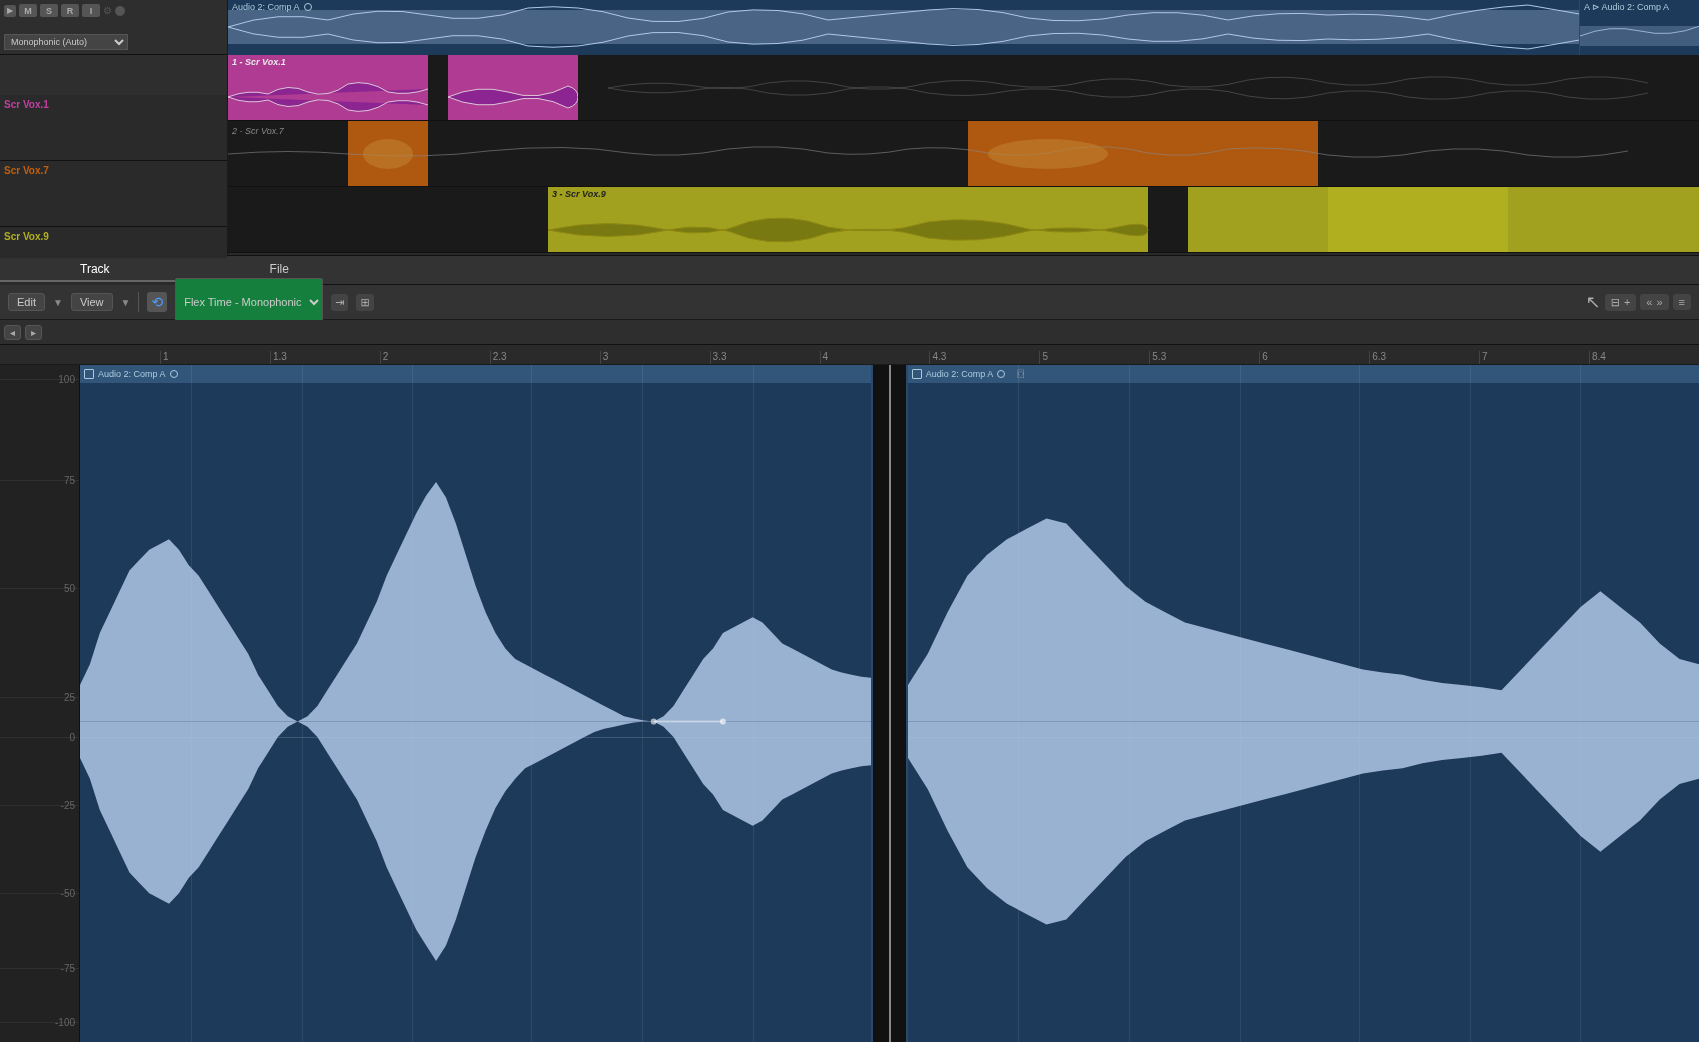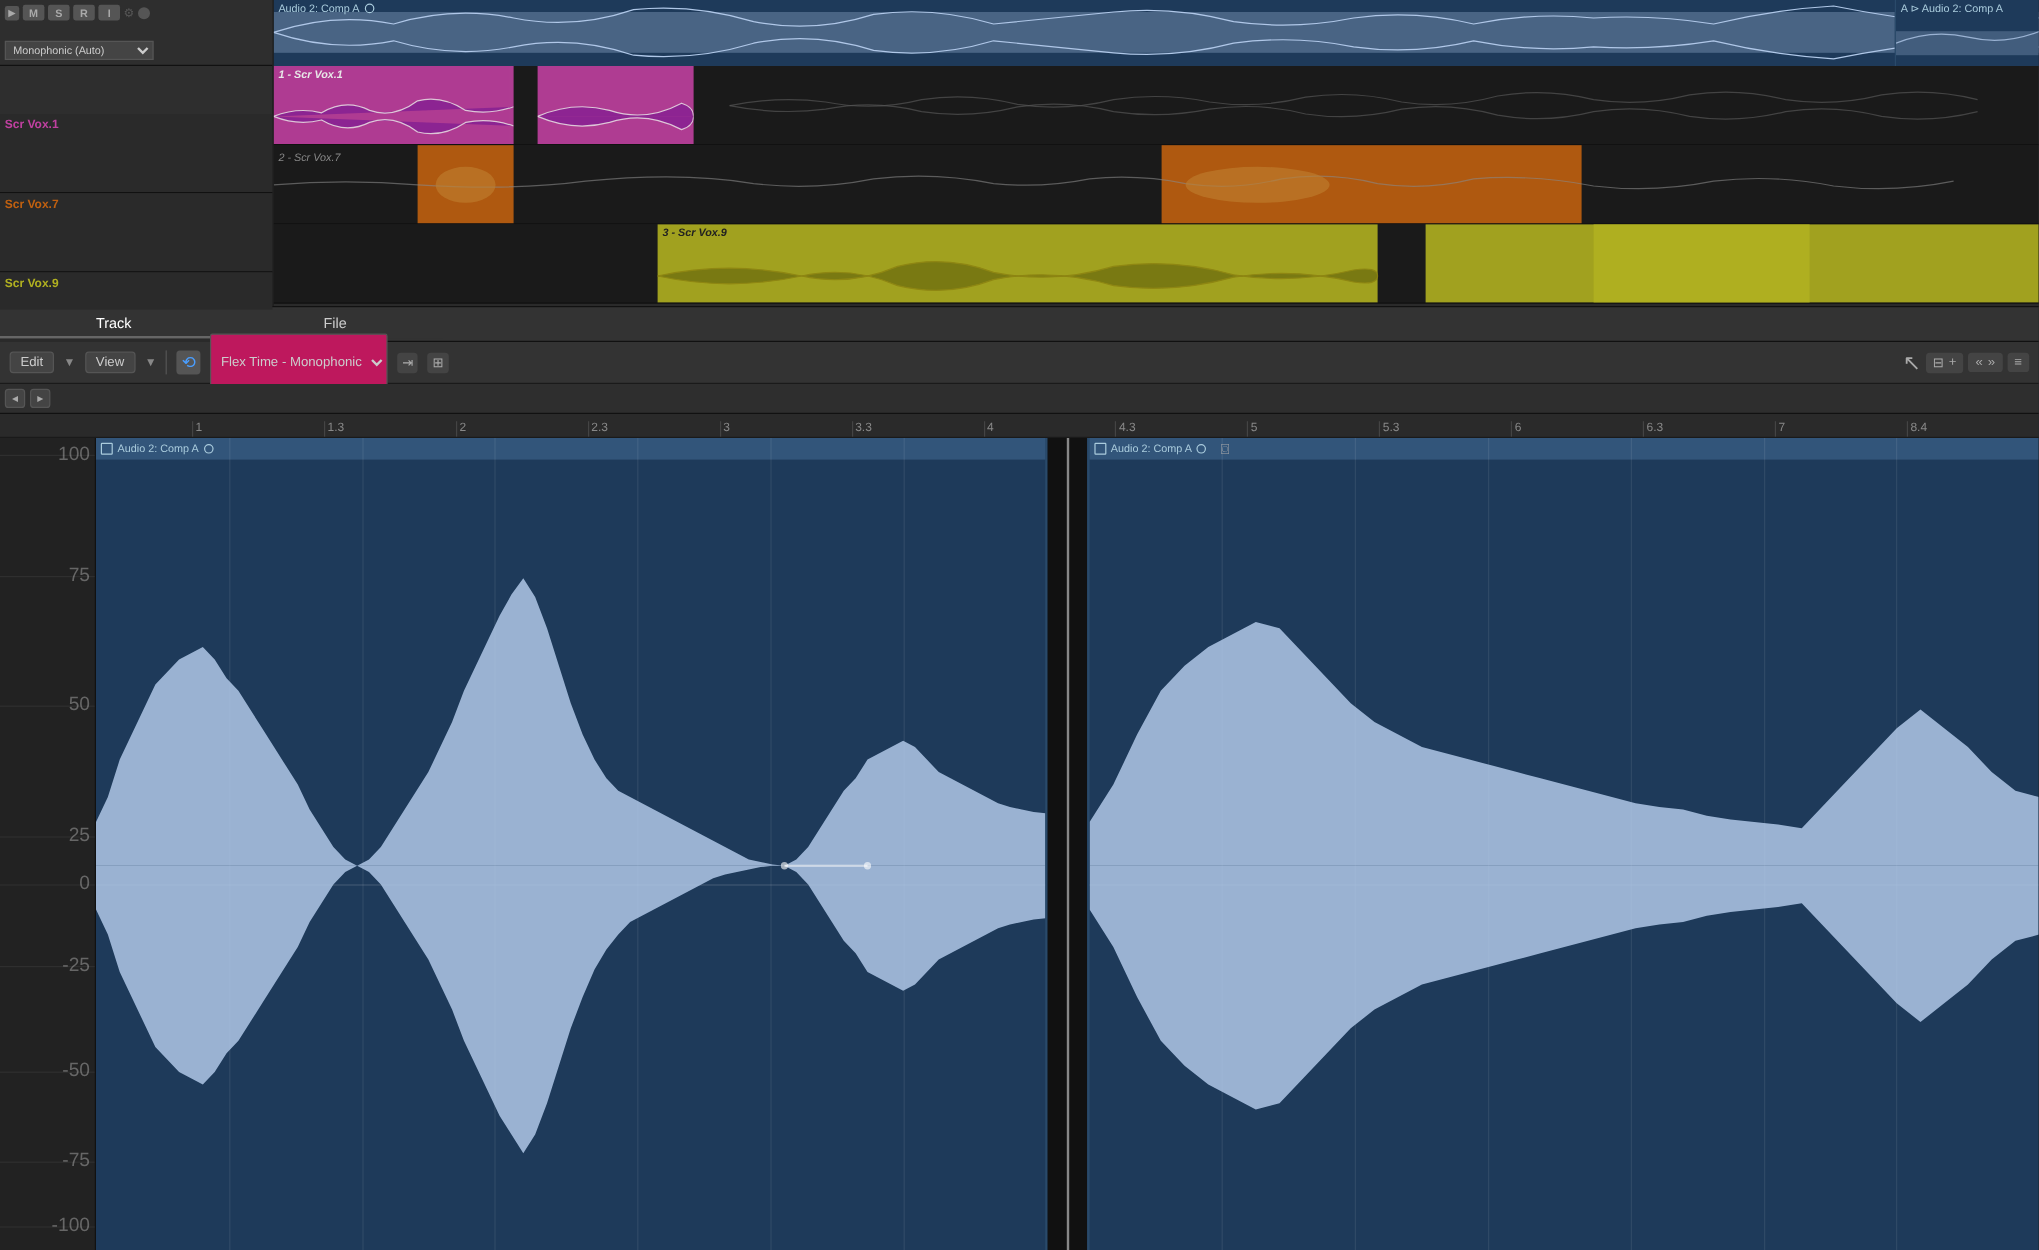--- a/index.html
+++ b/index.html
@@ -154,21 +154,21 @@
       cursor: pointer;
     }
 
     .toolbar-divider {
       width: 1px;
       height: 20px;
       background: #555;
     }
 
     .flex-time-select {
-      background: #be185d;
+      background: #15803d;
       border: 1px solid #555;
       color: #ccc;
       font-size: 11px;
       padding: 16px 4px;
       border-radius: 2px;
     }
 
     .toolbar-spacer { flex: 1; }
 
     
@@ -232,21 +232,21 @@
       width: 80px;
       height: 100%;
       position: relative;
       background: #222;
       border-right: 1px solid #111;
     }
 
     .db-tick {
       position: absolute;
       right: 4px;
-      font-size: 16px;
+      font-size: 10px;
       color: #666;
       transform: translateY(-50%);
     }
     .db-tick-line {
       position: absolute;
       left: 0;
       right: 0;
       height: 1px;
       background: rgba(255,255,255,0.06);
     }

